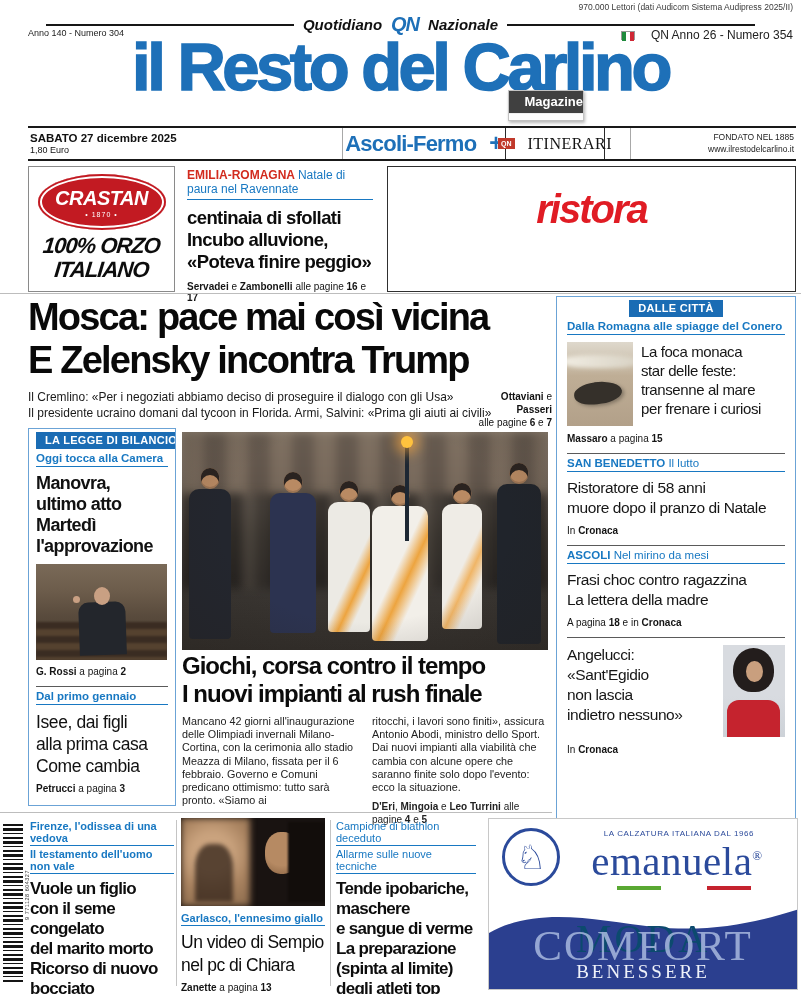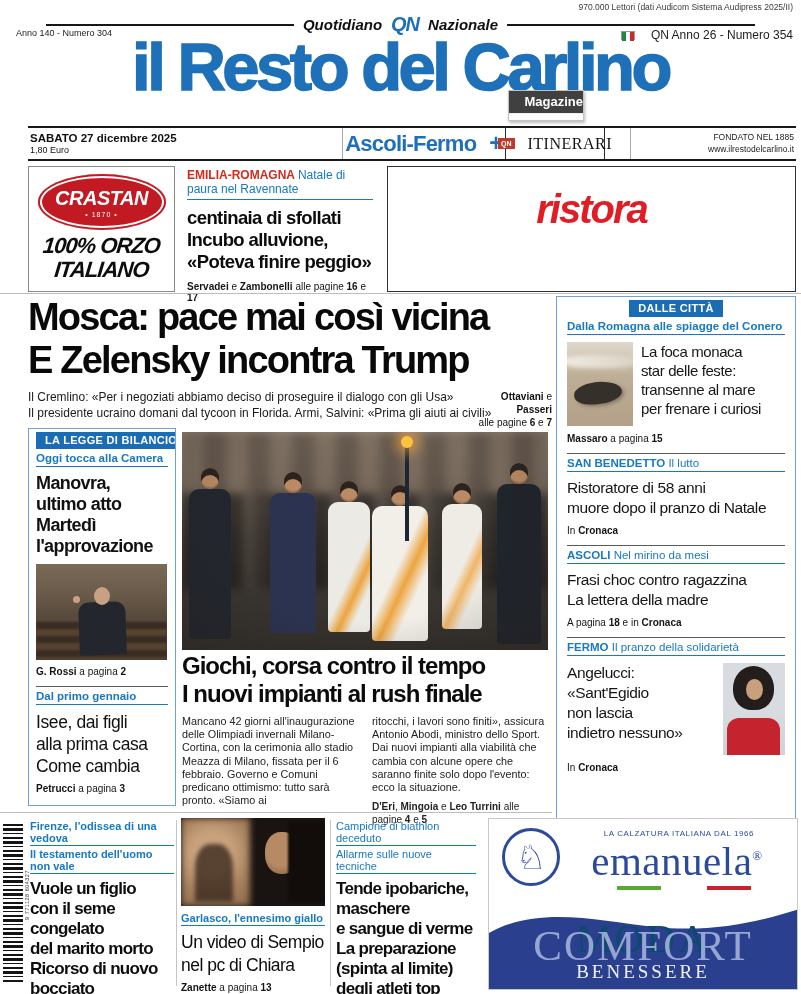--- a/index.html
+++ b/index.html
@@ -7,21 +7,21 @@
   #page { position:relative; width:801px; height:994px; background:#fff;
           font-family:"Liberation Sans",sans-serif; color:#111; overflow:hidden; }
   .abs { position:absolute; }
 
   
   #readers { top:2px; right:8px; font-size:8.5px; color:#3a3a3a; }
   #qnrow { top:13px; left:0; width:100%; display:flex; align-items:center; justify-content:center; gap:9px; }
   #qnrow .rule { height:2px; background:#161616; width:248px; }
   .q-word { font-size:15px; font-weight:700; font-style:italic; color:#111; }
   .qn-logo { color:#1e70b8; font-weight:800; font-style:italic; font-size:20px; letter-spacing:-1px; }
-  #issue-left { top:28px; left:16px; font-size:9px; color:#222; }
+  #issue-left { top:28px; left:28px; font-size:9px; color:#222; }
   #issue-right { top:28px; right:8px; font-size:12px; color:#222; display:flex; align-items:center; gap:16px; }
   .flag { display:inline-flex; height:9px; border:0.5px solid #999; }
   .flag span { width:4px; height:9px; display:inline-block; }
   .fg { background:#1e8a3c; } .fw { background:#fff; } .fr { background:#cf2734; }
 
   
   #masthead { top:33px; left:0; width:100%; text-align:center; font-size:67px; font-weight:800;
               color:#1e70b8; letter-spacing:-3.5px; line-height:1; -webkit-text-stroke:1.5px #1e70b8; }
   #magazine { left:508px; top:90px; width:76px; background:#fff; border:1px solid #c2c2c2;
               box-shadow:1px 2px 3px rgba(0,0,0,.28); z-index:5; }
@@ -376,21 +376,20 @@
     <div class="sep"></div>
 
     <span class="kick2"><span style="font-weight: 700;">ASCOLI </span><span>Nel mirino da mesi</span></span>
     <div class="rc-h">
         <div>Frasi choc contro ragazzina</div>
         <div>La lettera della madre</div>
       </div>
     <div class="byline rc-byline"><span>A pagina </span><span style="font-weight: 700;">18</span><span> e in </span><span style="font-weight: 700;">Cronaca</span></div>
     <div class="sep"></div>
 
-    <span class="kick2"><span style="font-weight: 700;">FERMO </span><span>Il pranzo della solidarietà</span></span>
     <div class="rc-row">
       <div class="rc-h" style="margin-top:0;flex:1">
           <div>Angelucci:</div>
           <div>«Sant'Egidio</div>
           <div>non lascia</div>
           <div>indietro nessuno»</div>
         </div>
       <div class="ang-photo">
         <div class="ang-hair"></div>
         <div class="ang-face"></div>

